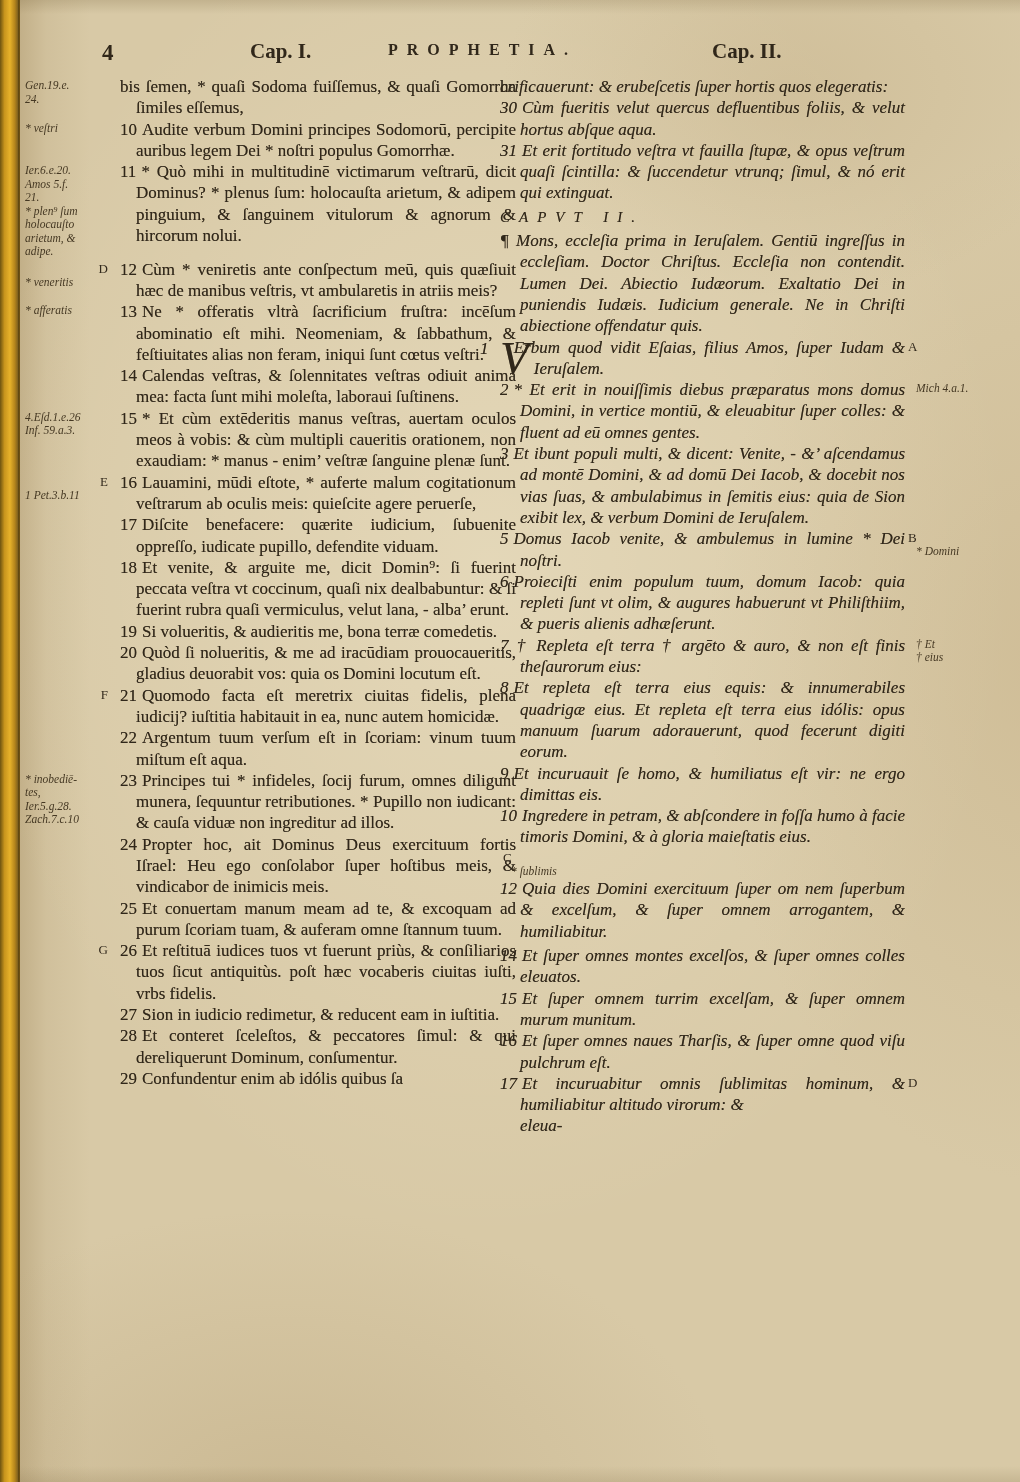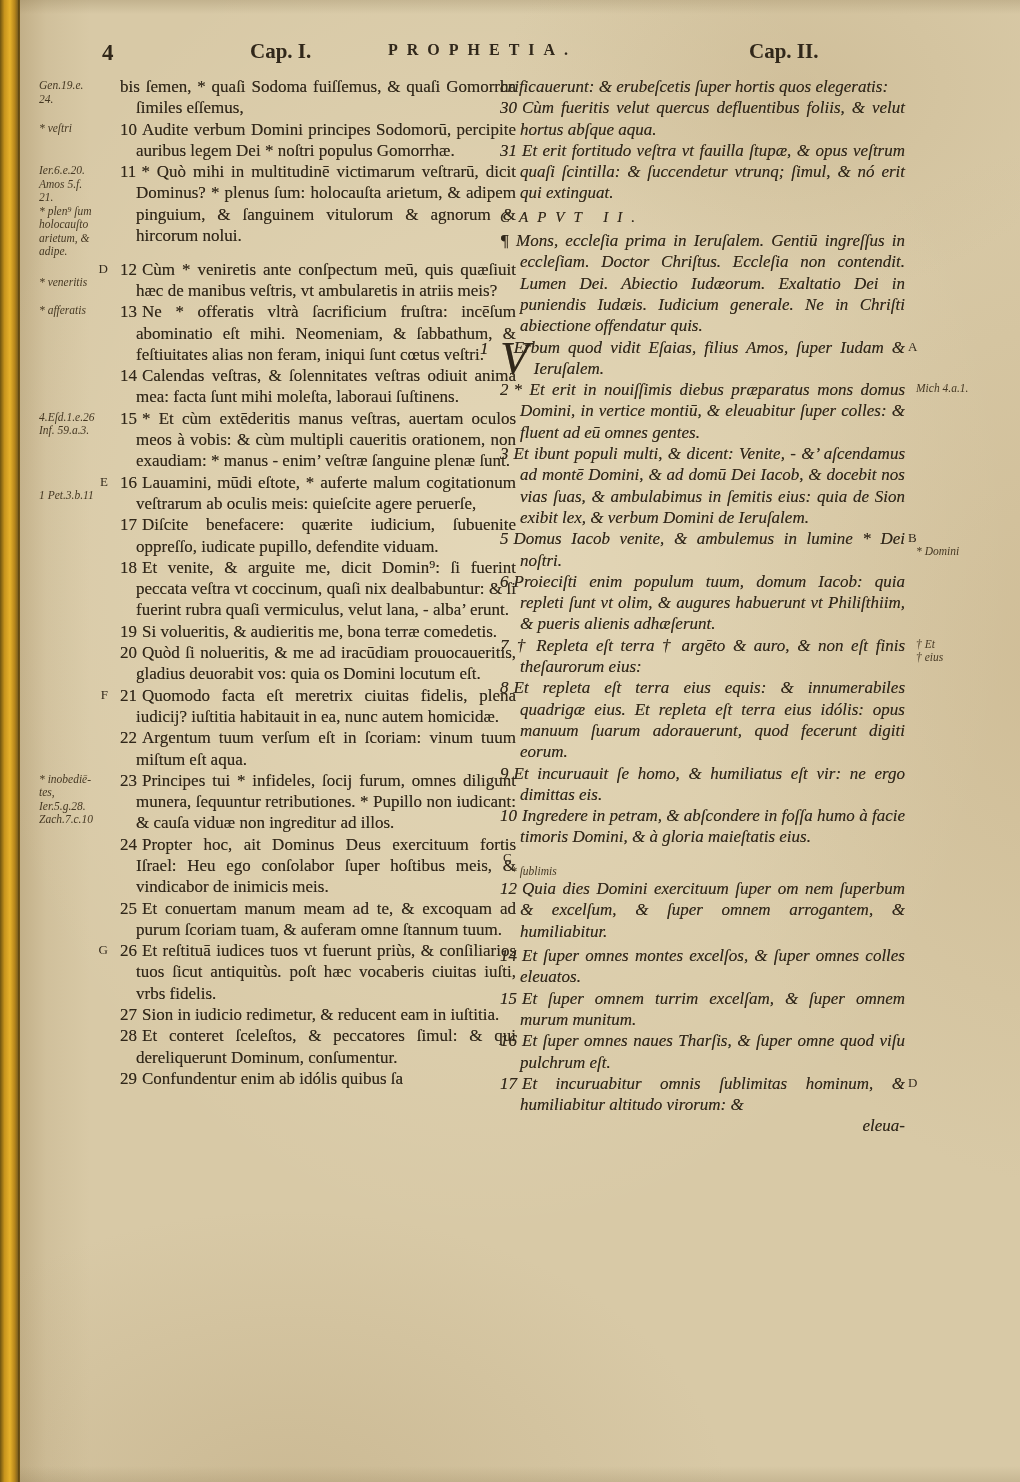--- a/index.html
+++ b/index.html
@@ -23,57 +23,57 @@
   .gilt {
     position:absolute; left:0; top:0; bottom:0; width:18px;
     background:linear-gradient(90deg,#6e5410 0%, #c8951d 25%, #e7b22a 55%, #b5851c 82%, #7c5f1f 100%);
     border-right:2px solid rgba(70,50,20,0.45);
   }
 
   .header { position:absolute; top:38px; left:0; right:0; height:32px; font-weight:bold; }
   .pageno       { position:absolute; left:102px; top:2px;  font-size:23px; letter-spacing:1px; }
   .cap-left     { position:absolute; left:250px; top:1px;  font-size:21px; }
   .running-title{ position:absolute; left:388px; top:3px;  font-size:16px; letter-spacing:9px; }
-  .cap-right    { position:absolute; left:712px; top:1px;  font-size:21px;margin-left:37px; }
+  .cap-right    { position:absolute; left:712px; top:1px;  font-size:21px; }
 
   .columns { position:absolute; top:76px; left:20px; width:990px; display:flex; align-items:flex-start; }
   .left-block  { width:480px; flex:none; }
   .right-block { width:510px; flex:none; }
 
   .verse-row { display:flex; align-items:flex-start; }
   .left-block  .margin-cell { width:100px; flex:none; }
   .left-block  .verse-text  { width:380px; flex:none; }
   .right-block .verse-text  { width:385px; flex:none;font-style:italic; }
   .right-block .margin-cell { width:125px; flex:none; }
 
   .verse-text {
     font-size:17px; line-height:21.3px; text-align:justify;
     padding-left:16px; text-indent:-16px;
     text-shadow:0 0 0.5px rgba(56,44,26,0.55);
   }
   .right-block .verse-text { padding-left:20px; text-indent:-20px; }
   .verse-num { padding-right:5px; }
 
   .margin-cell { font-size:11.5px; line-height:13.5px; padding-top:3px; color:#453823; }
-  .margin-note { font-style:italic; padding-left:19px; white-space:nowrap; }
+  .margin-note { font-style:italic; padding-left:5px; white-space:nowrap; }
   .right-block .margin-note { padding-left:11px; }
   .section-letter { font-style:normal; font-size:13px; line-height:14px; text-align:right; padding-right:12px; color:#332a1d; }
   .right-block .section-letter { text-align:left; padding-left:3px; padding-right:0; }
 
   .chapter-heading {
     text-indent:0; font-size:15px; letter-spacing:9px;
     padding:3px 0 2px 20px;
   }
   .argument .verse-text { font-style:italic; }
 
   .drop-verse { position:relative; text-indent:0; }
   .drop-verse .verse-num { position:absolute; left:0; top:1px; }
   .drop-cap { float:left; font-size:47px; line-height:38px; padding:2px 5px 0 0; }
 
-  .catchword .verse-text { text-align:right; text-indent:0; padding-right:26px; }
+  .catchword .verse-text { text-align:left; text-indent:0; padding-right:26px; }
 </style>
 </head>
 <body>
 
 <div class="page">
   <div class="gilt"></div>
 
   <div class="header">
     <span class="pageno">4</span>
     <span class="cap-left">Cap. I.</span>

